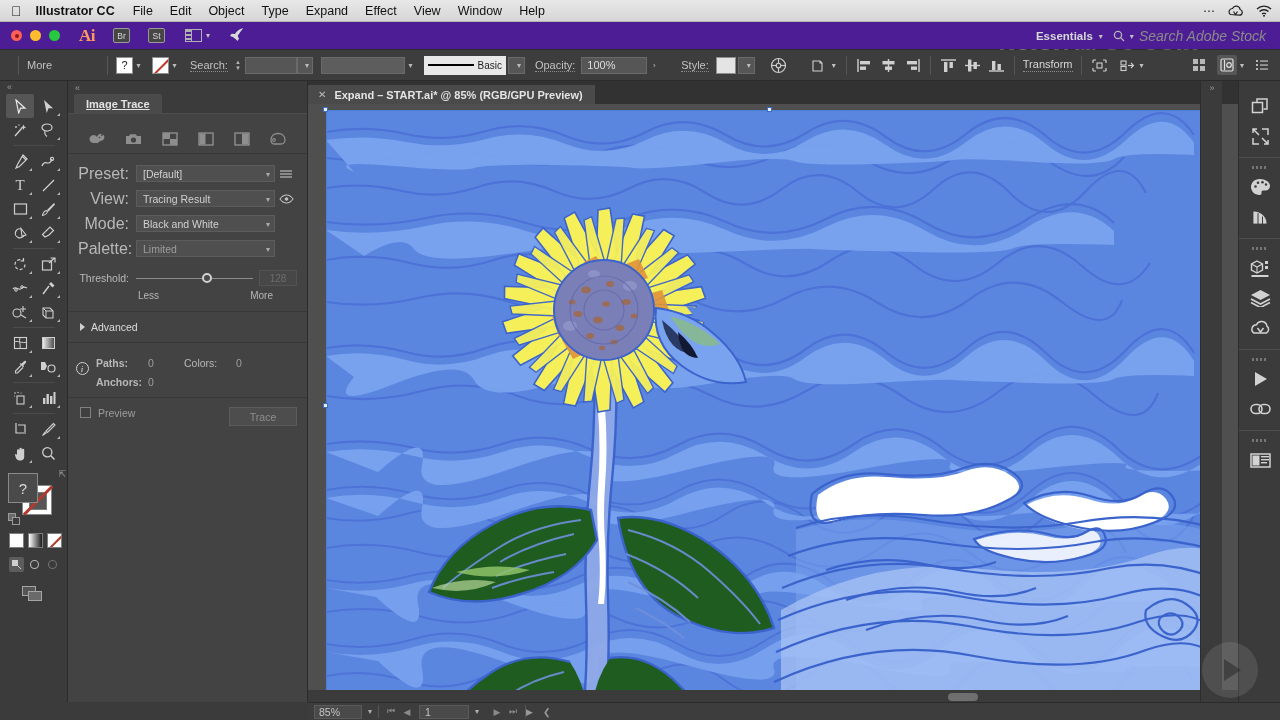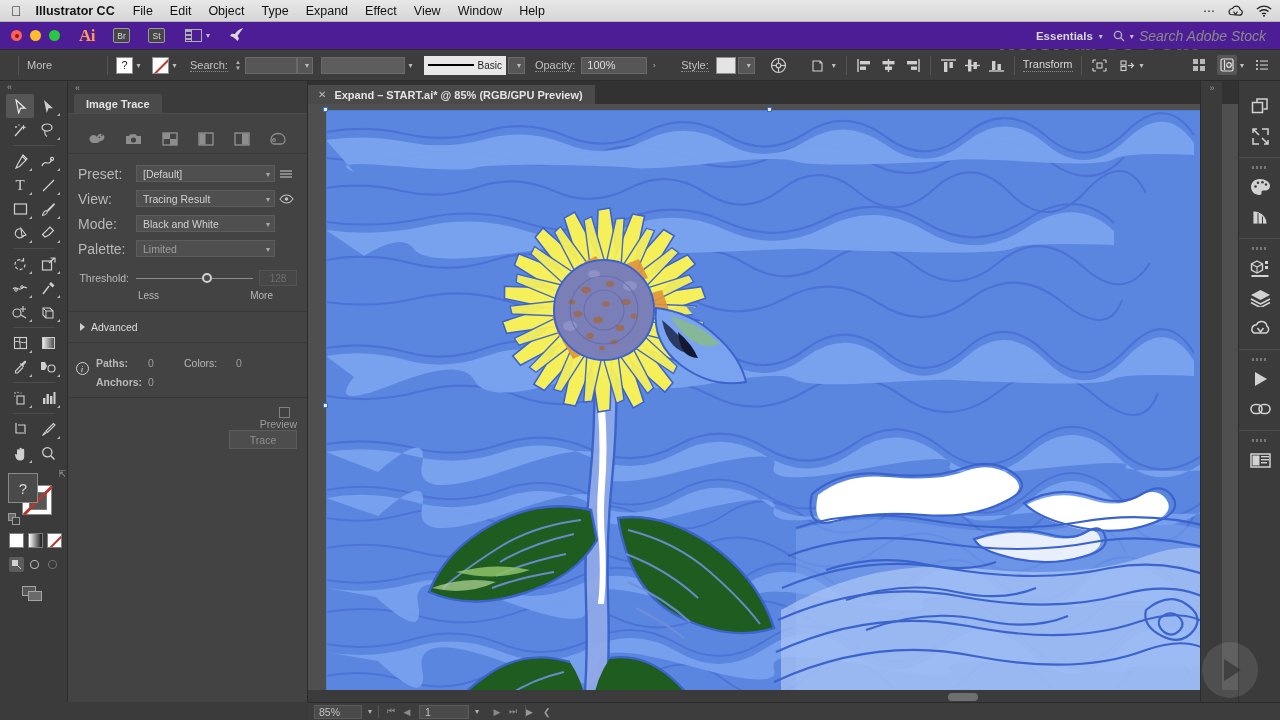--- a/index.html
+++ b/index.html
@@ -133,28 +133,28 @@
   
   .panel {
     position:absolute; left:68px; top:81px; width:240px; height:639px;
     background:#3b3b3b; border-right:1px solid #2b2b2b;
   }
   .panel-tabrow { height:13px; }
   .panel-tabrow .cc { color:#9a9a9a; font-size:9px; padding-left:7px; line-height:13px; letter-spacing:-1px;}
   .tab {
     height:19px; background:#4a4a4a; display:inline-flex; align-items:center;
     padding:0 12px; font-size:11px; font-weight:bold; color:#e2e2e2;
-    border-top-left-radius:2px; border-top-right-radius:2px;
+    border-top-left-radius:2px; border-top-right-radius:2px;text-decoration:underline;
   }
   .panel-body { background:#434343; height:607px; border-top:1px solid #4d4d4d; }
   .iconrow { height:30px; display:flex; align-items:center; justify-content:center; gap:18px;
              border-bottom:1px solid #383838; margin-top:10px;}
   .iconrow .ti { width:18px;height:18px; color:#8e8e8e; display:flex;align-items:center;justify-content:center;}
   .prow { display:flex; align-items:center; height:25px; padding:0 10px; }
-  .prow .k { width:58px; color:#b8b8b8; font-size:14px; padding-right:7px;}
+  .prow .k { width:58px; text-align:right; color:#b8b8b8; font-size:16px; padding-right:7px;}
   .prow .v { flex:1; height:17px; background:#4f4f4f; border:1px solid #5c5c5c;
              display:flex; align-items:center; padding-left:6px; color:#d0d0d0; font-size:10.5px;
              position:relative;}
   .prow .v.dim { color:#9d9d9d; }
   .prow .v .cv { position:absolute; right:4px; color:#aaa; font-size:8px; top:4px;}
   .prow .after { width:22px; display:flex; align-items:center; justify-content:center; color:#b0b0b0; }
   .thr { display:flex; align-items:center; height:22px; padding:0 10px; margin-top:6px;}
   .thr .k { width:58px; text-align:right; color:#b8b8b8; font-size:10.5px; padding-right:7px;}
   .sliderwrap { flex:1; position:relative; height:14px; }
   .sliderline { position:absolute; left:0; right:0; top:6.5px; height:1px; background:#8c8c8c;}
@@ -173,21 +173,21 @@
   .stats .ibadge{ width:28px; display:flex; align-items:flex-start; justify-content:center; padding-top:9px;}
   .circi { width:13px;height:13px;border-radius:50%;border:1px solid #d0d0d0;color:#e0e0e0;
            font-size:9px; display:flex; align-items:center; justify-content:center;
            font-family:"Liberation Serif",serif; font-style:italic;}
   .stats .cols { flex:1; }
   .srow { display:flex; height:19px; align-items:center; font-size:10.5px; color:#b8b8b8;}
   .srow .n1{ width:52px;font-weight:bold; }
   .srow .n2{ width:36px; color:#9e9e9e;}
   .srow .n3{ width:52px; }
   .srow .n4{ color:#9e9e9e;}
-  .prevrow { display:flex; align-items:flex-end; padding:9px 10px 0 12px;flex-direction:column; }
+  .prevrow { display:flex; align-items:flex-start; padding:9px 10px 0 12px; }
   .cbx { width:11px;height:11px;border:1px solid #808080;background:#404040;margin-right:7px;}
   .prevlbl{ font-size:10.5px; color:#9d9d9d;}
   .tracebtn{ margin-left:auto; width:68px;height:19px;background:#4d4d4d;border:1px solid #5b5b5b;
              display:flex;align-items:center;justify-content:center;color:#8f8f8f;font-size:10.5px;}
 
   
   .doctab {
     position:absolute; left:308px; top:85px; width:930px; height:19px;
     display:flex; align-items:center;
   }

